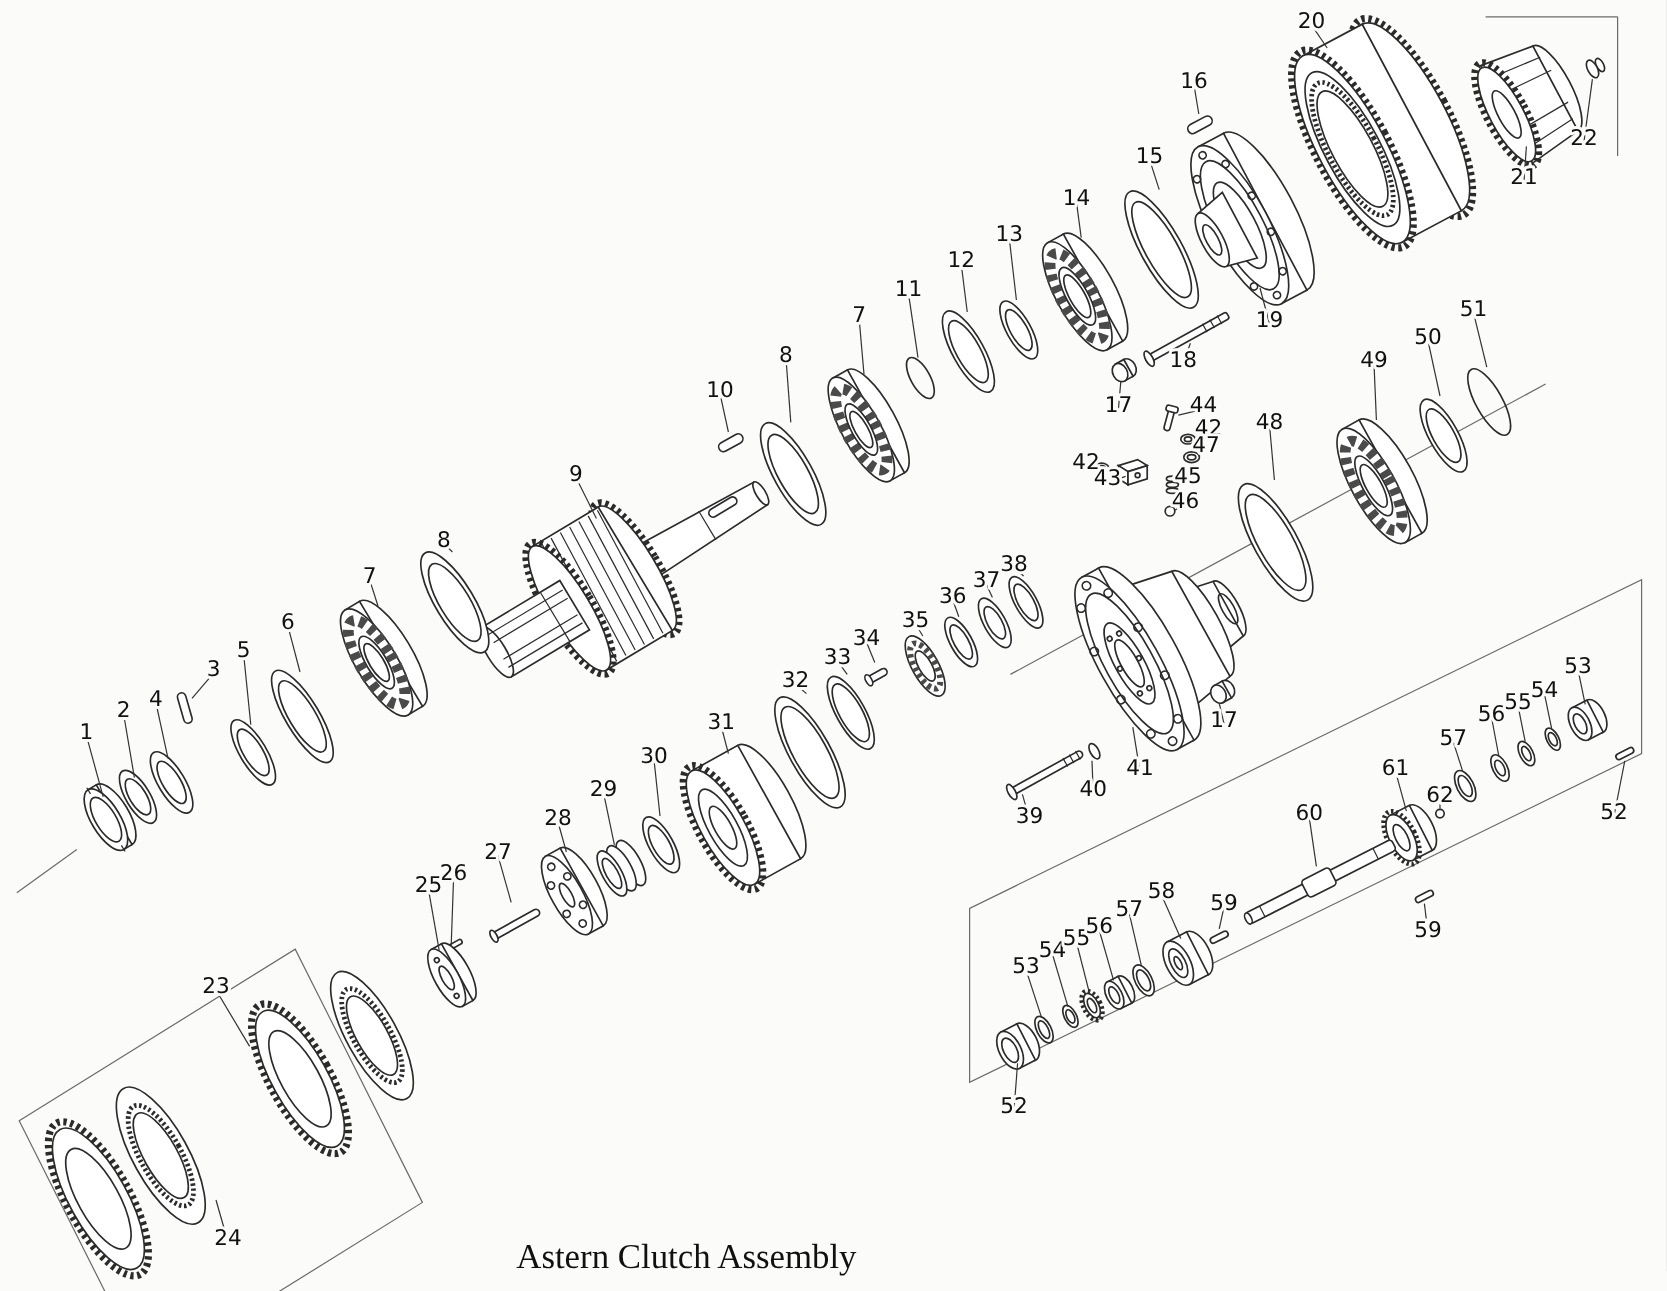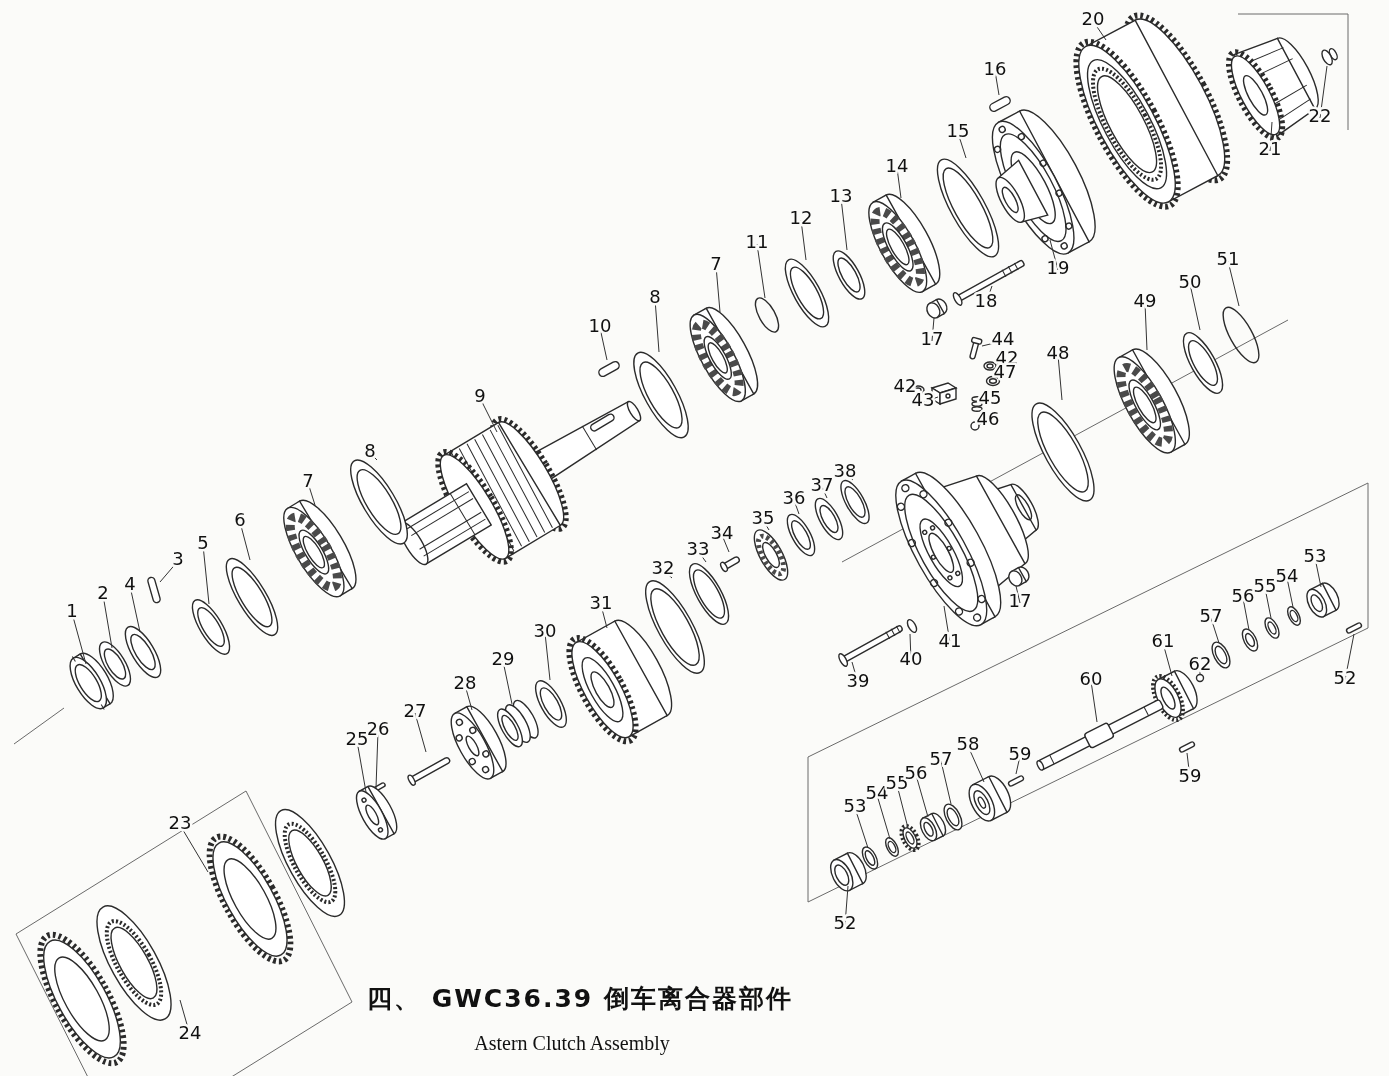--- a/index.html
+++ b/index.html
@@ -26,21 +26,21 @@
     text-anchor:middle; dominant-baseline:central;
     paint-order:stroke; stroke:#fbfbf9; stroke-width:5px; stroke-linejoin:round;
   }
 
   .title-zh {
     position:absolute; left:580px; top:982px; transform:translateX(-50%);
     font-size:25px; letter-spacing:2px; font-weight:600; white-space:nowrap;
   }
   .title-en {
     position:absolute; left:572px; top:1032px; transform:translateX(-50%);
-    font-family:"Liberation Serif", serif; font-size:20px; white-space:nowrap;
+    font-family:"Liberation Serif", serif; font-size:29px; white-space:nowrap;
   }
 </style>
 </head>
 <body>
 
 <div class="page">
 
 <svg class="diagram" width="1389" height="1076" viewBox="0 0 1389 1076" xmlns="http://www.w3.org/2000/svg">
 
   <g>
@@ -663,16 +663,15 @@
         <text x="1200" y="663" class="plabel">62</text>
         <text x="1211" y="615" class="plabel">57</text>
         <text x="1243" y="595" class="plabel">56</text>
         <text x="1265" y="585" class="plabel">55</text>
         <text x="1287" y="575" class="plabel">54</text>
         <text x="1315" y="555" class="plabel">53</text>
         <text x="1345" y="677" class="plabel">52</text>
       </g>
 </svg>
 
-<div class="title-zh">四、 GWC36.39 倒车离合器部件</div>
 <div class="title-en">Astern Clutch Assembly</div>
 
 </div>
 
 </body></html>

